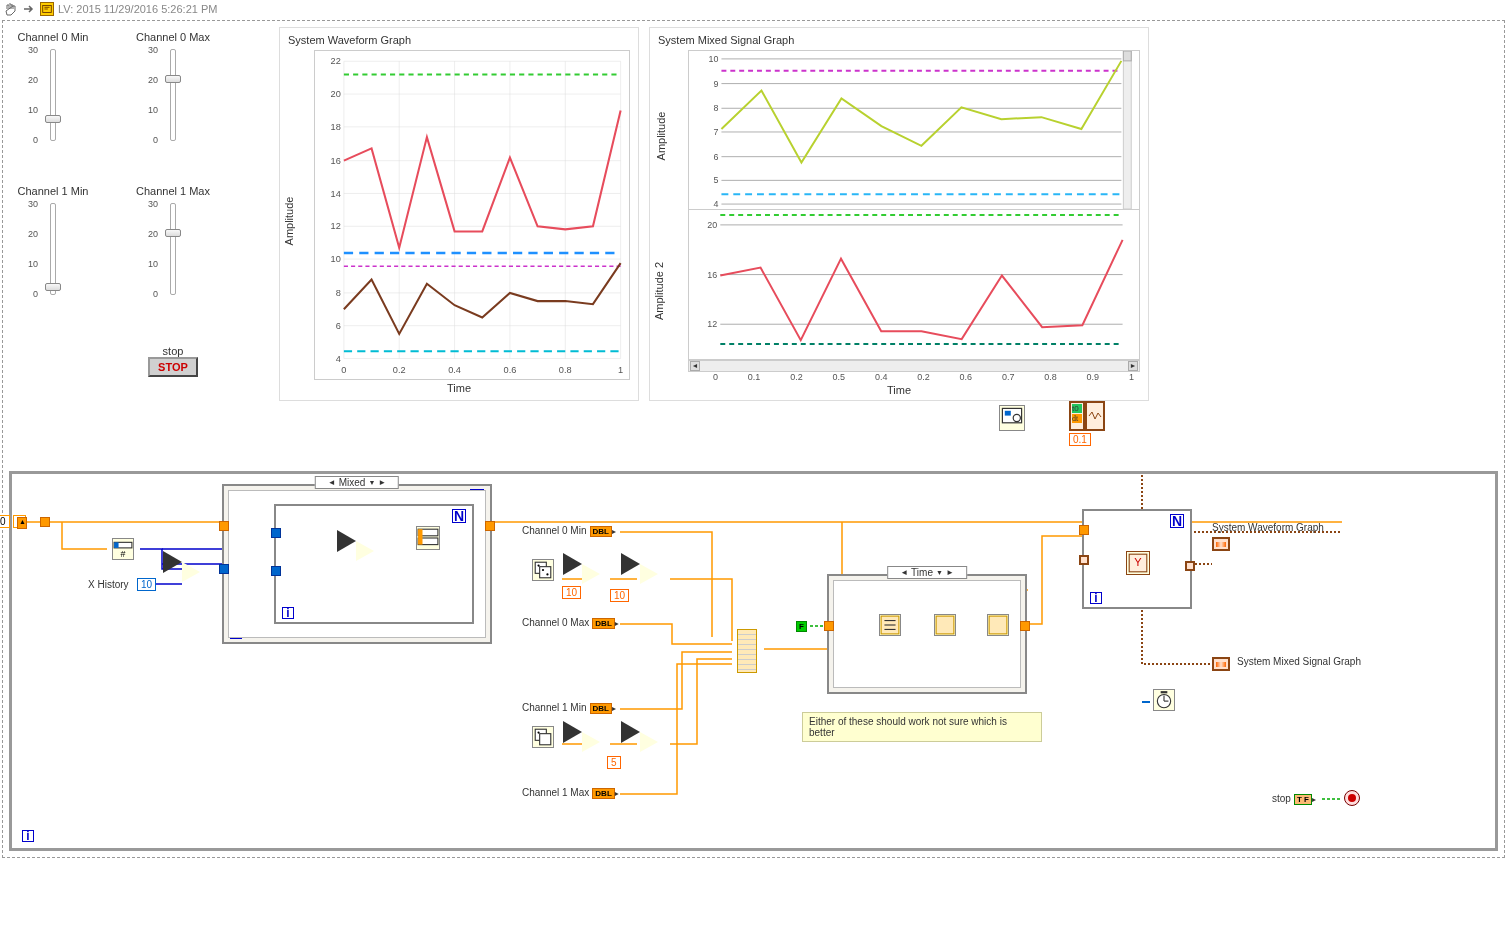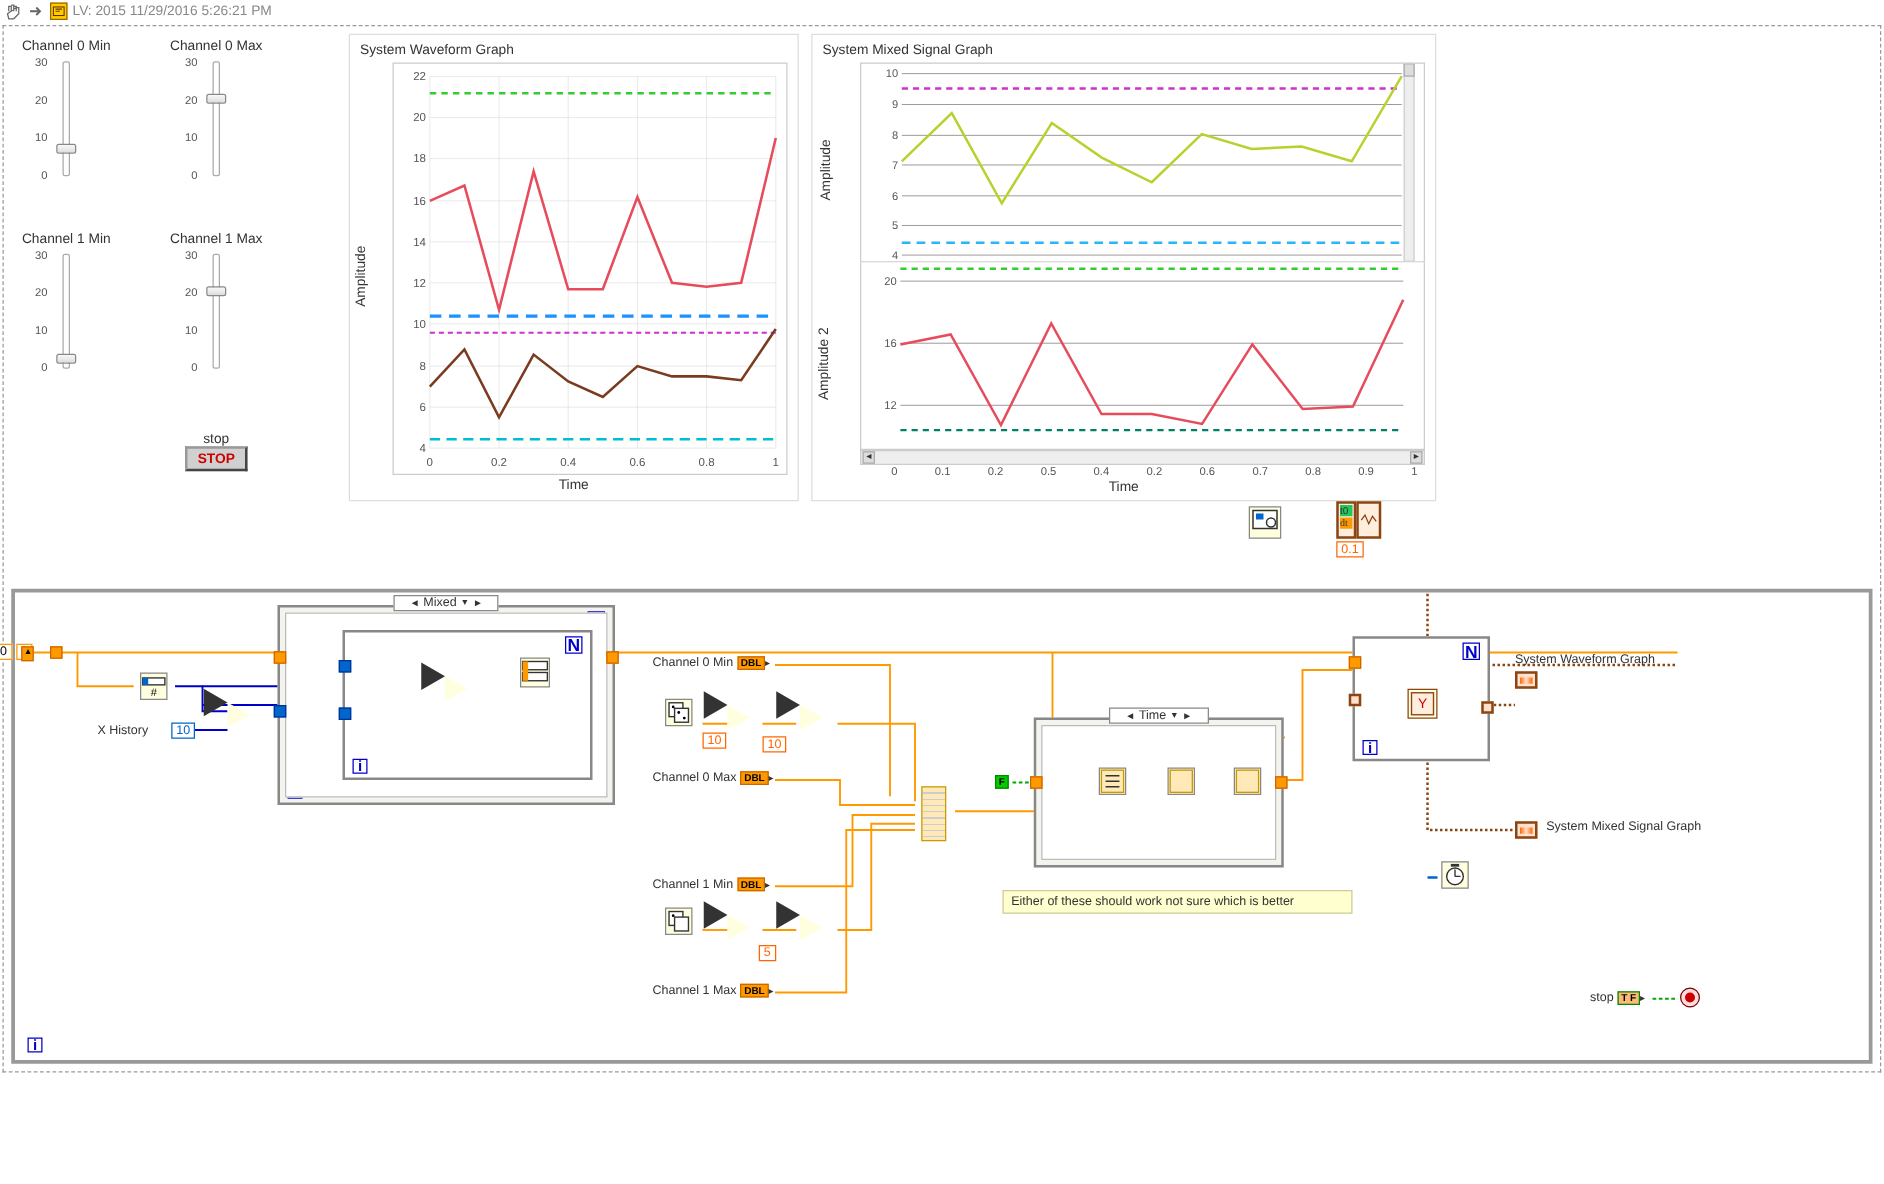--- a/index.html
+++ b/index.html
@@ -357,21 +357,21 @@
   <div class="bd-abs tunnel" style="left:28px; top:43px;"></div>
 
   <div class="bd-abs small-icon" style="left:100px; top:64px;">
     <svg viewBox="0 0 18 18">
           <rect x="1" y="3" width="16" height="5" fill="#fff" stroke="#333"></rect>
           <rect x="1" y="3" width="4" height="5" fill="#06c"></rect>
           <text x="9" y="16" font-size="8" text-anchor="middle">#</text>
         </svg>
   </div>
 
-  <div class="bd-abs term-label" style="left:66px; top:105px;">X History</div>
+  <div class="bd-abs term-label" style="left:76px; top:105px;">X History</div>
   <div class="bd-abs const-box" style="left:125px; top:104px;">10</div>
 
   <div class="bd-abs" style="left:170px; top:88px;">
     <div class="triangle-border"></div>
         <div class="triangle-node"></div>
     <span style="position:absolute; left:-14px; top:-7px; font-size:10px;">&gt;</span>
   </div>
 
   <div class="bd-abs structure" style="left:210px; top:10px; width:270px; height:160px;">
     <div class="case-selector">
@@ -494,21 +494,21 @@
       <svg viewBox="0 0 18 18">
             <rect x="1" y="1" width="16" height="16" fill="#ffe9b8" stroke="#c90"></rect>
           </svg>
     </div>
     <div class="bd-abs small-icon" style="left:158px; top:38px;">
       <svg viewBox="0 0 18 18">
             <rect x="1" y="1" width="16" height="16" fill="#ffe9b8" stroke="#c90"></rect>
           </svg>
     </div>
   </div>
-  <div class="bd-abs comment-box" style="left:790px; top:238px; width:280px;">Either of these should work not sure which is better</div>
+  <div class="bd-abs comment-box" style="left:790px; top:238px; width:240px;">Either of these should work not sure which is better</div>
 
   <div class="bd-abs structure" style="left:1070px; top:35px; width:110px; height:100px; background:#fff;">
     <div class="loop-n">N</div>
         <div class="loop-i">i</div>
     <div class="bd-abs tunnel" style="left:-5px; top:14px;"></div>
     <div class="bd-abs tunnel" style="left:-5px; top:44px; border:2px solid #8b4513; background:#ffe0cc;"></div>
     <div class="bd-abs tunnel" style="right:-5px; top:50px; border:2px solid #8b4513; background:#ffe0cc;"></div>
     <div class="bd-abs small-icon" style="left:42px; top:40px; width:24px; height:24px; border-color:#8b4513;">
       <svg viewBox="0 0 20 20">
             <rect x="2" y="2" width="16" height="16" fill="#ffeedd" stroke="#8b4513"></rect>

